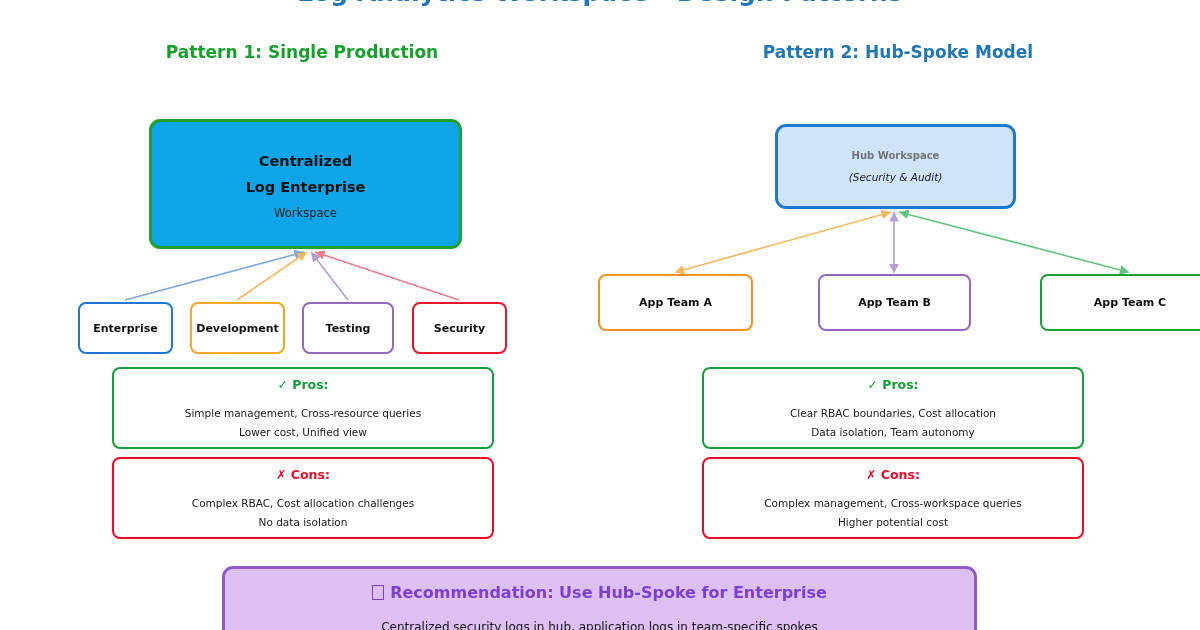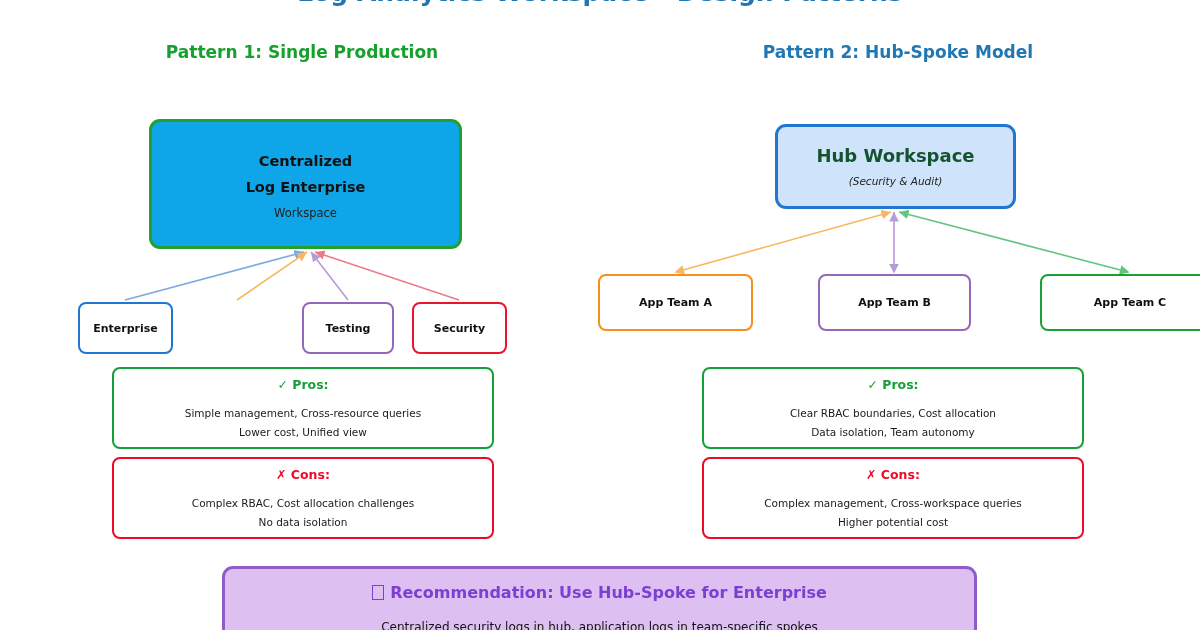--- a/index.html
+++ b/index.html
@@ -68,21 +68,21 @@
   #central-box .t1, #central-box .t2 {
     font-size: 14.5px; font-weight: bold; color: #111111; margin: 5px 0;
   }
   #central-box .t3 { font-size: 11.5px; color: #222222; margin-top: 6px; }
 
   #hub-box {
     left: 775px; top: 124px; width: 241px; height: 85px;
     border-width: 3px; border-color: #1f77d0; border-radius: 11px;
     background: #cfe4fb;
   }
-  #hub-box .t1 { font-size: 18px; font-weight: bold; color: #14532d; }
+  #hub-box .t1 { font-size: 10px; font-weight: bold; color: #737373; }
   #hub-box .t2 { font-size: 10.5px; font-style: italic; color: #222222; margin-top: 9px; }
 
   
   .small-box {
     height: 52px;
     border-width: 2.5px; border-radius: 8px;
     font-size: 11px; font-weight: bold; color: #111111;
   }
   #env-production  { left: 78px;  top: 302px; width: 95px;  border-color: #1f77d0; }
   #env-development { left: 190px; top: 302px; width: 95px;  border-color: #f5a623; }
@@ -188,20 +188,23 @@
 
   <div class="box" id="central-box">
     <div class="t1 ln">Centralized</div>
     <div class="t2 ln">Log Enterprise</div>
     <div class="t3 ln">Workspace</div>
   </div>
 
   <div class="box small-box" id="env-production" style="border-color: rgb(31, 119, 208);">
     <span>Enterprise</span>
   </div>
+  <div class="box small-box" id="env-development" style="border-color: rgb(245, 166, 35);">
+    <span>Development</span>
+  </div>
   <div class="box small-box" id="env-testing" style="border-color: rgb(148, 103, 189);">
     <span>Testing</span>
   </div>
   <div class="box small-box" id="env-security" style="border-color: rgb(232, 21, 44);">
     <span>Security</span>
   </div>
 
   <div class="box pc-box pros" id="pros-left">
     <div class="hd">✓ Pros:</div>
     <div class="ln">Simple management, Cross-resource queries</div>

